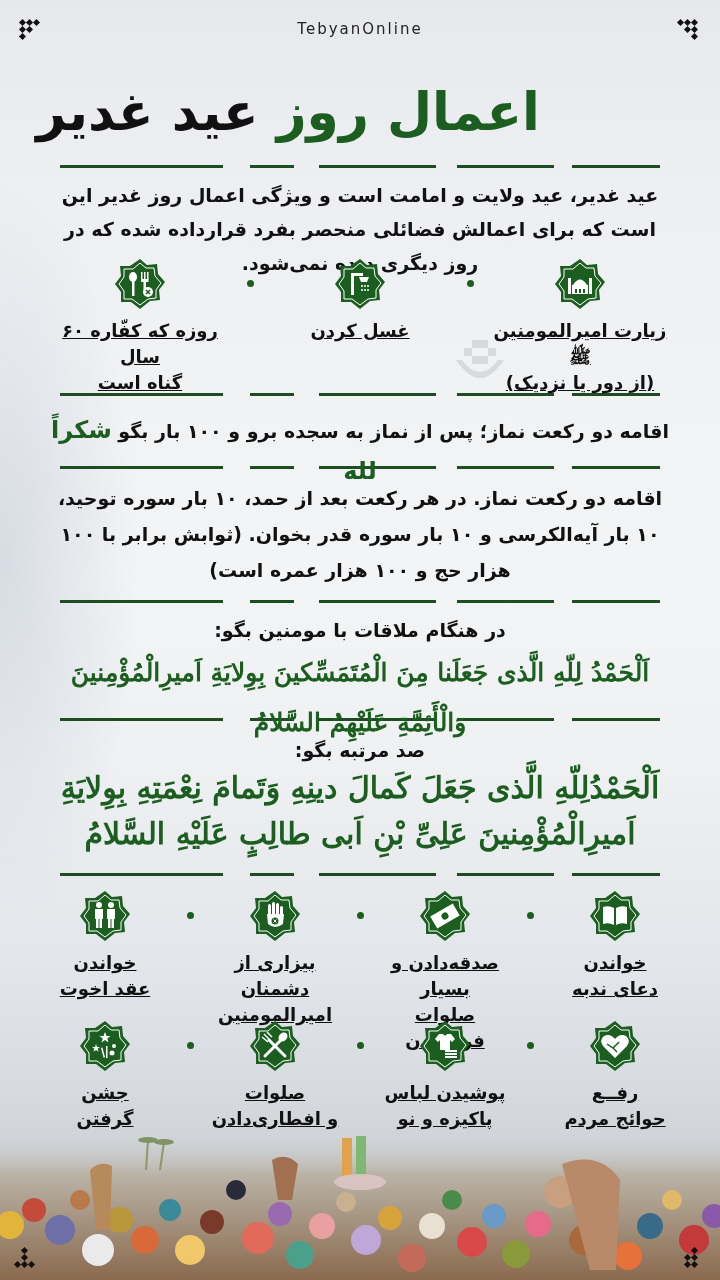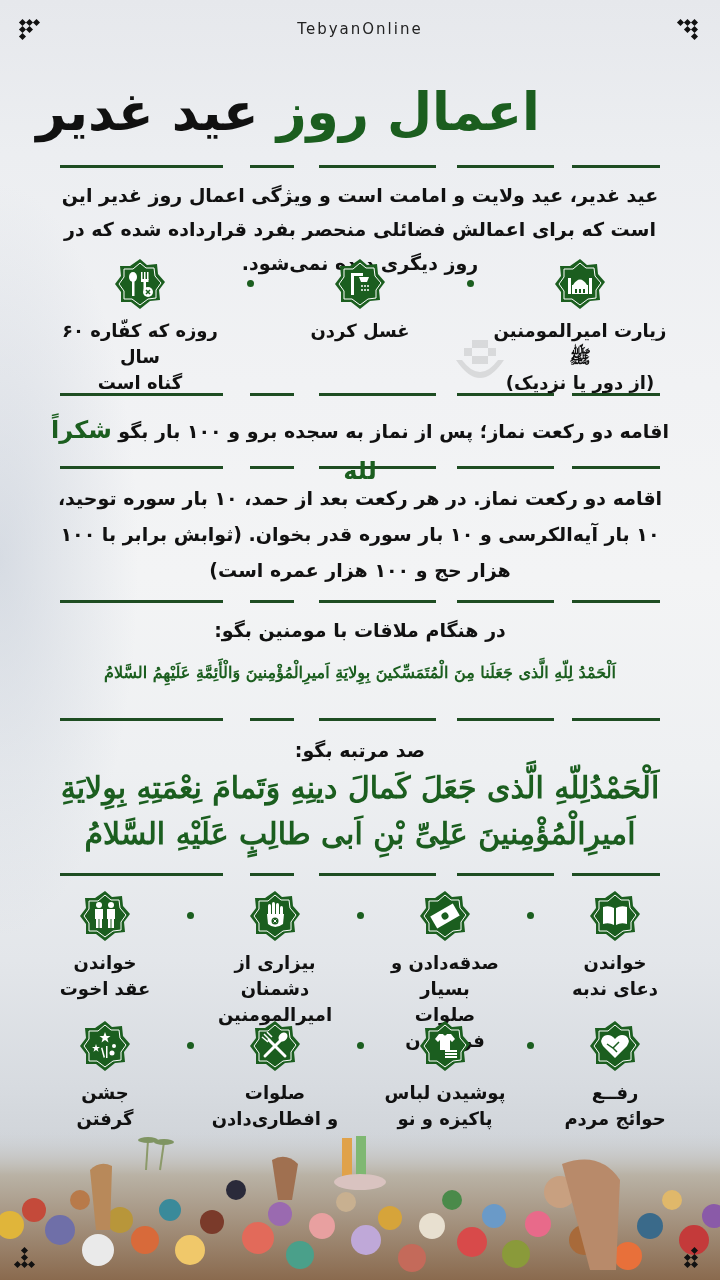--- a/index.html
+++ b/index.html
@@ -54,42 +54,42 @@
 
   .icon-row {
     position: absolute; left: 40px; width: 640px; display: flex; flex-direction: row; justify-content: space-between;
   }
   .icon-item {
     display: flex; flex-direction: column; align-items: center; text-align: center;
   }
   .badge { width: 52px; height: 52px; position: relative; }
   .badge svg { width: 100%; height: 100%; display: block; }
   .item-label {
-    margin-top: 8px; font-weight: bold; font-size: 18px; line-height: 26px; color: #111; white-space: pre-line;
+    margin-top: 8px; font-weight: bold; font-size: 18px; line-height: 26px; color: #111; white-space: pre-line; text-decoration: underline;
   }
   .bullet {
     width: 7px; height: 7px; border-radius: 50%; background: #1b5e1f; align-self: flex-start; margin-top: 22px;
   }
 
   .row3 { top: 258px; }
   .row3 .icon-item { width: 200px; }
 
   .namaz1 {
     top: 410px; font-size: 19px; line-height: 40px; letter-spacing: -0.3px;
   }
   .namaz1 .green { color: #1b5e1f; font-size: 24px; }
   .namaz2 {
     top: 480px; font-size: 19px; line-height: 36px; letter-spacing: -0.3px;
   }
   .greet-label { top: 615px; font-size: 19px; line-height: 30px; }
   .arabic {
     position: absolute; left: 40px; width: 640px; text-align: center;
     font-family: "DejaVu Serif", serif; font-weight: bold; color: #1b5e1f;
   }
-  .dua1 { top: 648px; font-size: 16px; line-height: 50px; letter-spacing: -0.5px; }
+  .dua1 { top: 648px; font-size: 25px; line-height: 50px; letter-spacing: -0.5px; }
   .hundred-label { top: 735px; font-size: 19px; line-height: 30px; }
   .dua2 { top: 765px; font-size: 30px; line-height: 46px; letter-spacing: -0.3px; }
 
   .row4a { top: 890px; }
   .row4b { top: 1020px; }
   .row4a .icon-item, .row4b .icon-item { width: 130px; }
 
   .crowd {
     position: absolute; left: 0; bottom: 0; width: 720px; height: 150px; overflow: hidden;
   }

